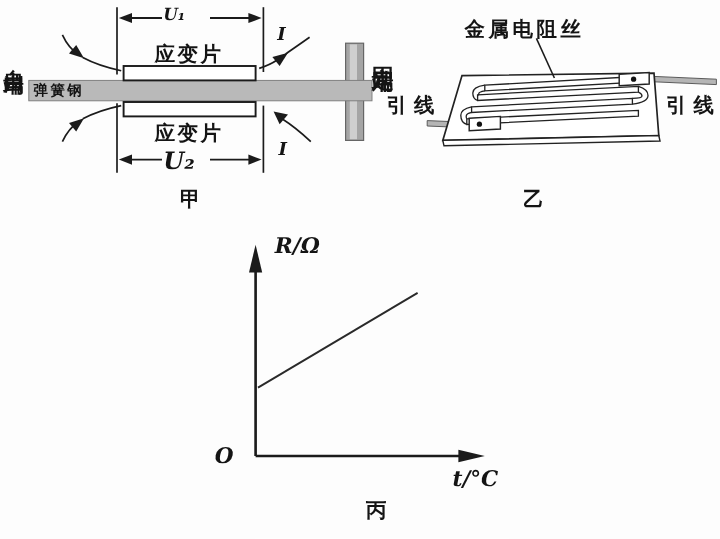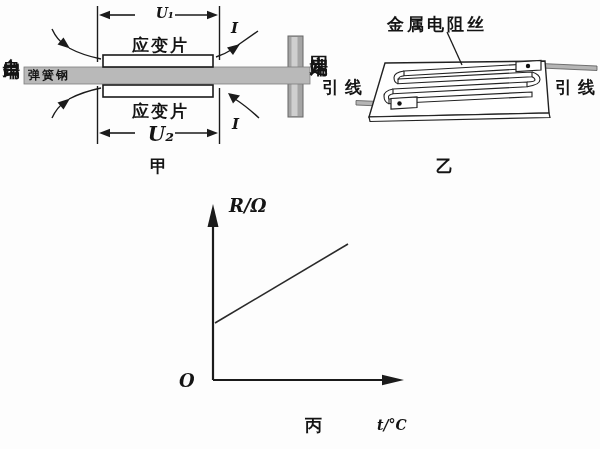--- a/index.html
+++ b/index.html
@@ -3,21 +3,21 @@
 <meta charset="utf-8">
 <style>
   html,body{margin:0;padding:0;background:#fff;}
   #stage{position:relative;width:600px;height:449px;background:#fdfdfd;overflow:hidden;
          font-family:"Liberation Sans",sans-serif;color:#111;}
   #art{position:absolute;left:0;top:0;}
   .lbl{position:absolute;white-space:nowrap;color:#141414;}
   .cjk{font-weight:bold;font-family:"Liberation Sans",sans-serif;}
   .vert{writing-mode:vertical-rl;text-orientation:upright;line-height:1.0;}
   .math{font-family:"DejaVu Serif",serif;font-style:italic;font-weight:bold;}
-  .ctr{text-align:right;}
+  .ctr{text-align:left;}
 </style>
 </head>
 <body>
 
 <div id="stage">
 
   <svg id="art" width="600" height="449" viewBox="0 0 600 449">
 
     <g>
       <rect x="288" y="36" width="15" height="81" fill="#a5a5a5" stroke="#666" stroke-width="1"></rect>
@@ -122,16 +122,16 @@
   <div class="lbl cjk vert" style="left:310px;top:41px;font-size:18px;letter-spacing:1px;">固定端</div>
   <div class="lbl cjk" style="left:150px;top:155px;font-size:17px;">甲</div>
 
   <div class="lbl cjk" style="left:387px;top:13px;font-size:17px;letter-spacing:3px;">金属电阻丝</div>
   <div class="lbl cjk" style="left:322px;top:76px;font-size:17px;letter-spacing:6px;">引线</div>
   <div class="lbl cjk" style="left:555px;top:76px;font-size:17px;letter-spacing:6px;">引线</div>
   <div class="lbl cjk" style="left:436px;top:155px;font-size:17px;">乙</div>
 
   <div class="lbl math" style="left:229px;top:195px;font-size:18px;text-align:center;">R/Ω</div>
   <div class="lbl math" style="left:179px;top:370px;font-size:18px;">O</div>
-  <div class="lbl math" style="left:377px;top:389px;font-size:14px;margin-top:28px;">t/°C</div>
+  <div class="lbl math" style="left:377px;top:389px;font-size:18px;">t/°C</div>
   <div class="lbl cjk" style="left:305px;top:414px;font-size:17px;">丙</div>
 
 </div>
 
 </body></html>

